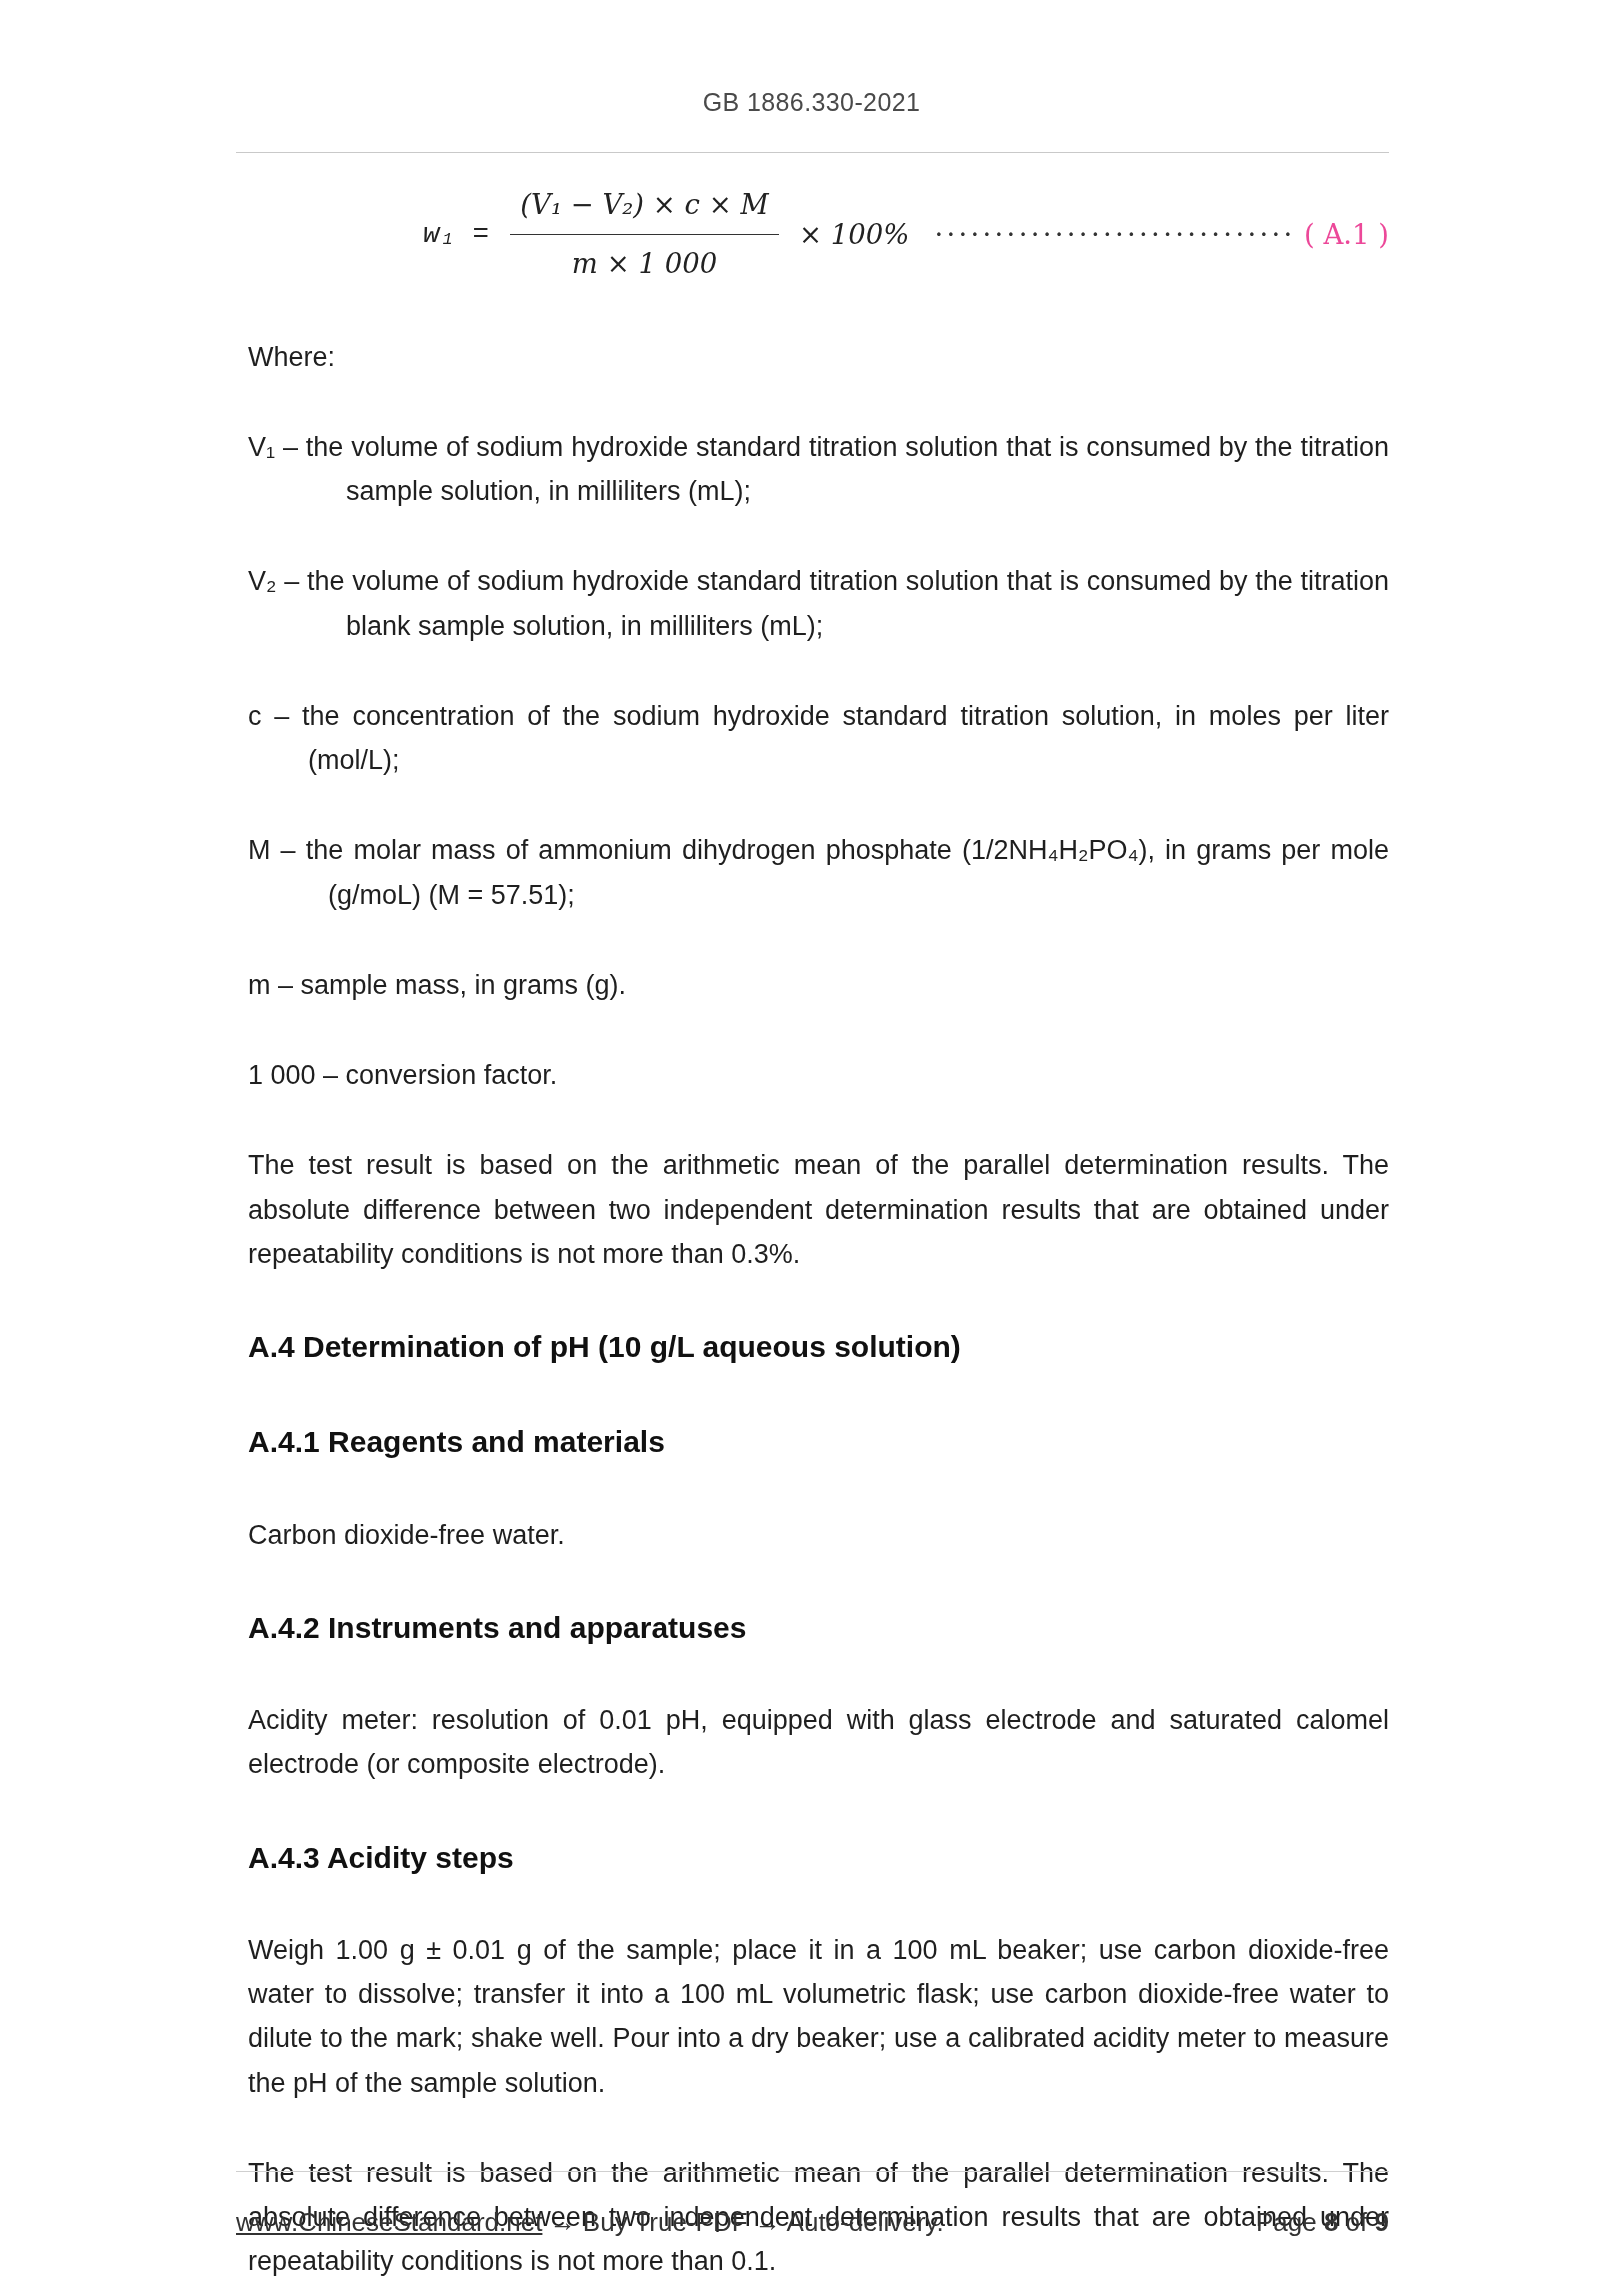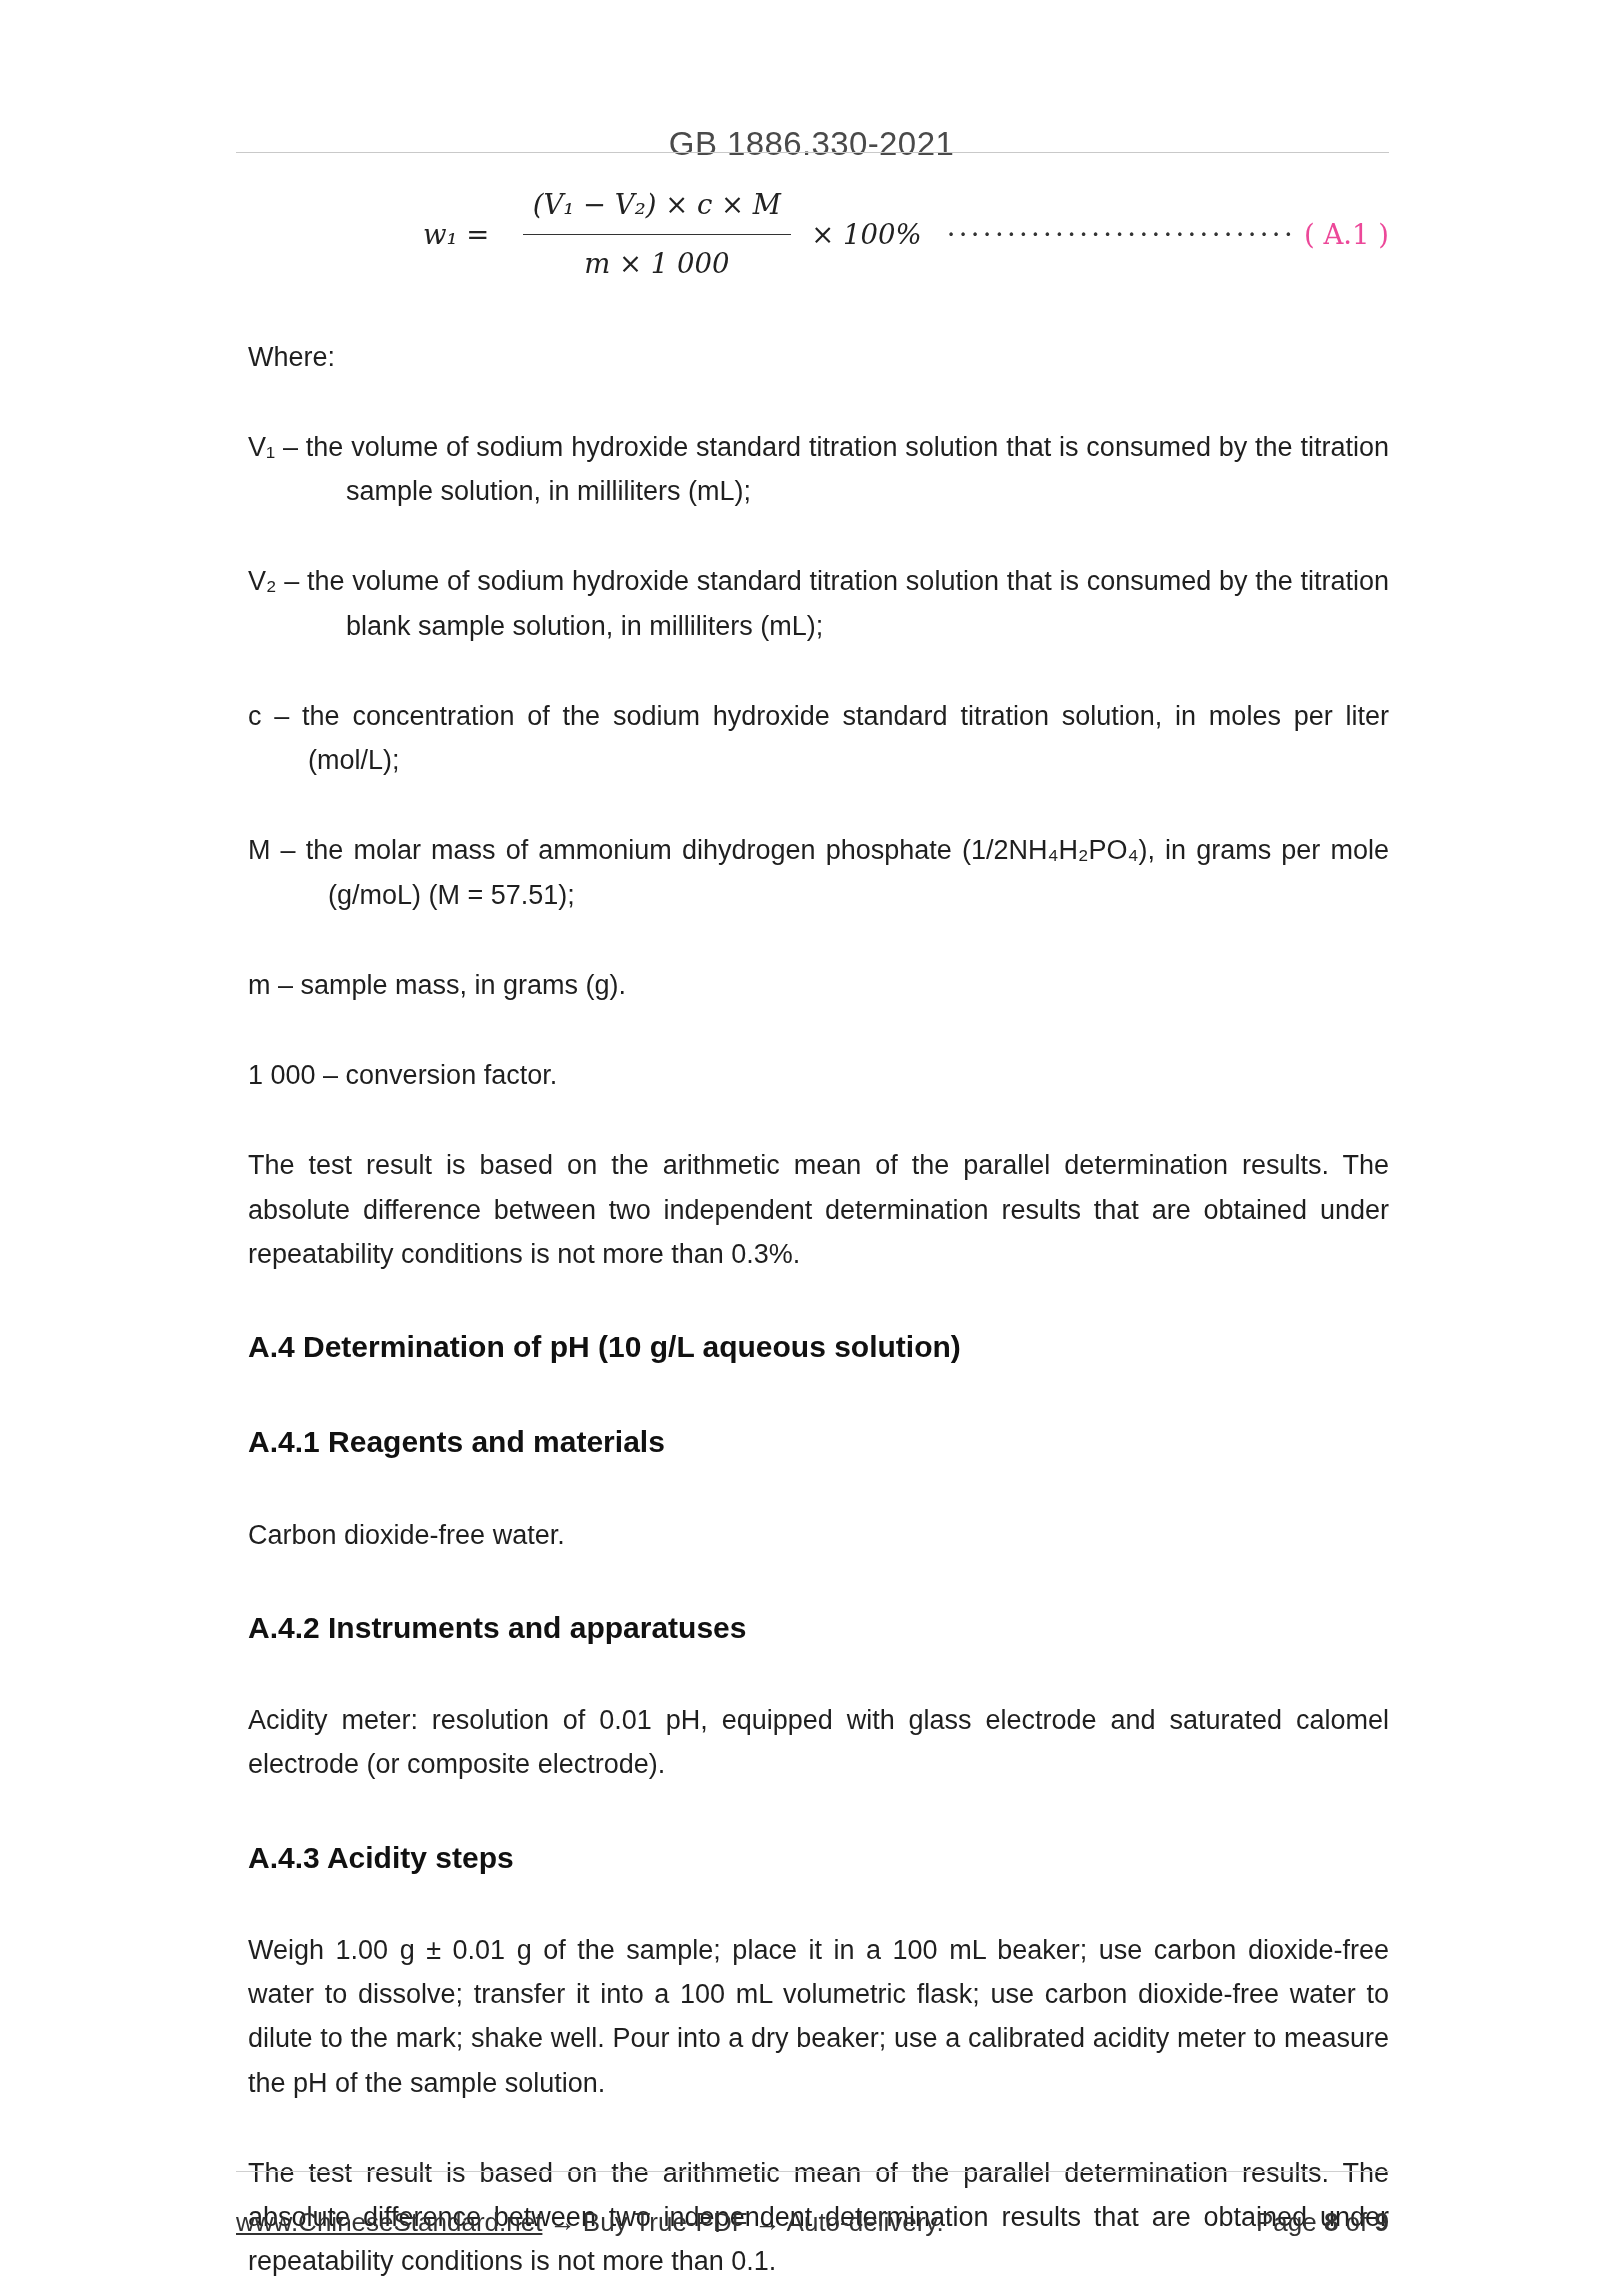--- a/index.html
+++ b/index.html
@@ -11,24 +11,23 @@
     font-family: "Liberation Sans", sans-serif;
     color: #1f1f1f;
     overflow: hidden;
   }
   .doc-header {
     position: absolute;
     top: 88px;
     left: 0;
     width: 100%;
     text-align: center;
-    font-size: 33px;
+    font-size: 25px;
     color: #4a4a4a;
     letter-spacing: 0.4px;
-    margin-top: 37px;
   }
   .header-rule {
     position: absolute;
     top: 152px;
     left: 236px;
     right: 234px;
     border-top: 1.7px solid #c9c9c9;
   }
   .content {
     position: absolute;
@@ -54,21 +53,21 @@
     font-style: italic;
   }
   .eq .frac {
     display: inline-flex;
     flex-direction: column;
     text-align: center;
     margin: 0 13.3px;
   }
   .eq .frac .num { padding: 0 10px 6.7px 10px; border-bottom: 1.7px solid #333; }
   .eq .frac .den { padding-top: 6.7px; }
-  .eq .lhs { margin-right: 20px; }
+  .eq .lhs { margin-right: 8px; font-family: Liberation Mono, monospace; }
   .eq .suffix { margin-left: 7px; }
   .eq-dots {
     flex: 1;
     overflow: hidden;
     white-space: nowrap;
     text-align: right;
     letter-spacing: 3.3px;
     margin: 0 11.7px 0 25px;
     color: #333;
   }

